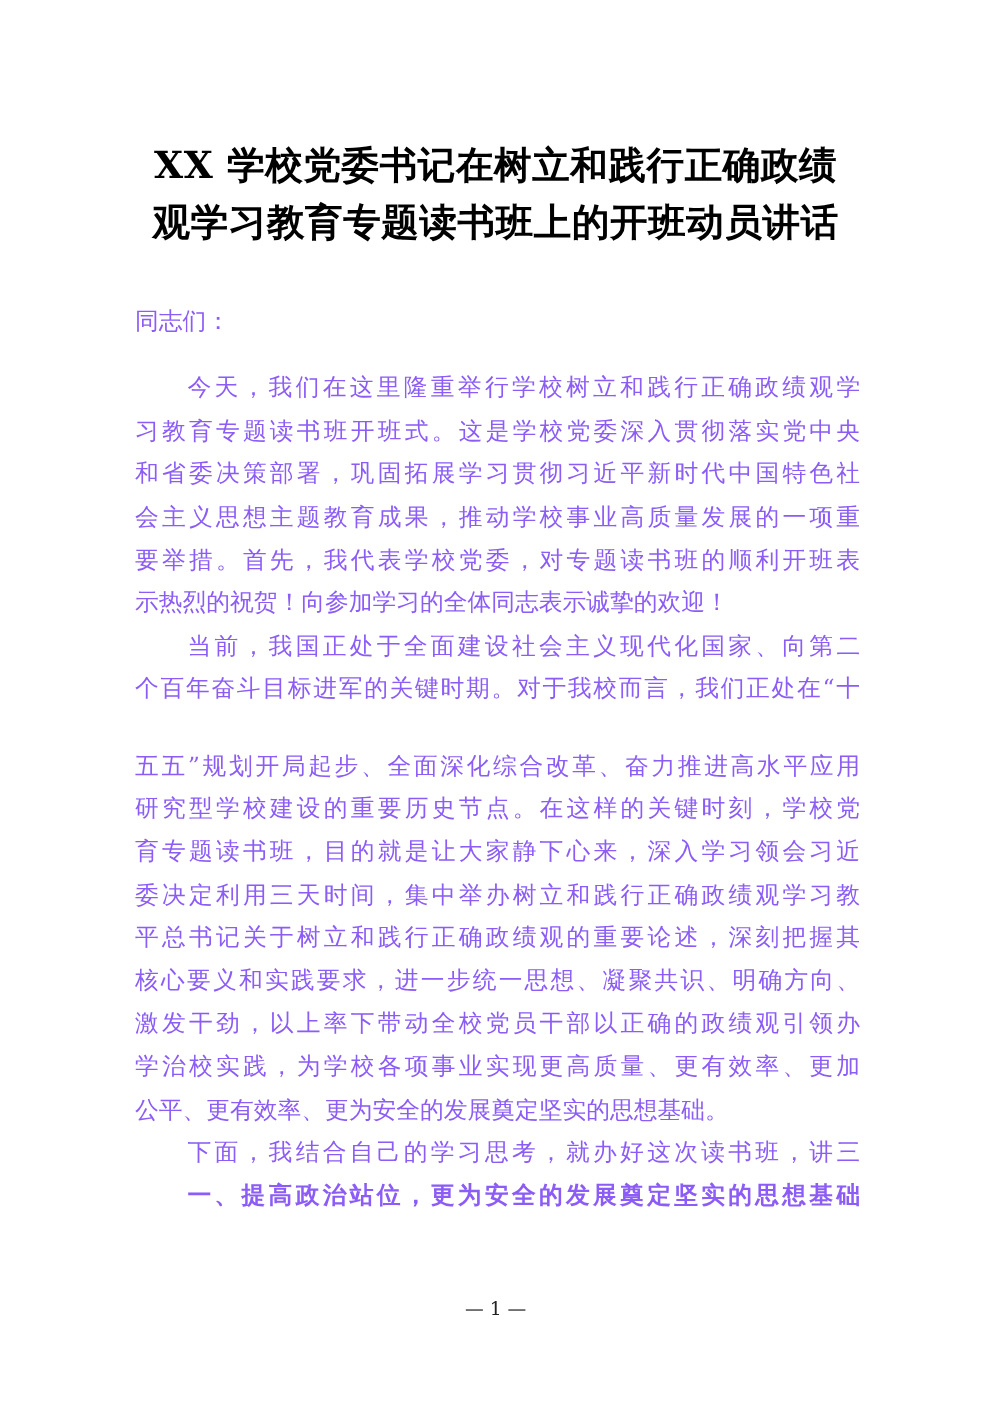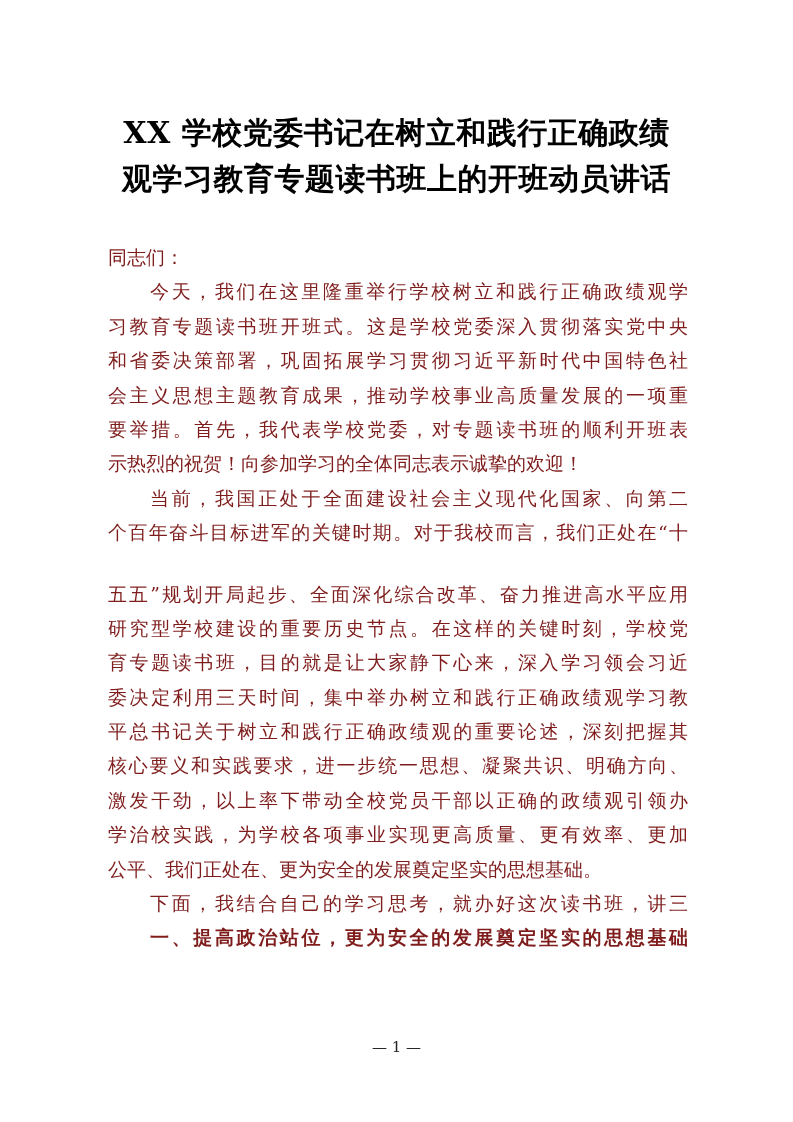--- a/index.html
+++ b/index.html
@@ -9,21 +9,21 @@
     position: absolute; left: 100px; top: 110px; width: 593px;
     text-align: center;
     font-family: "DejaVu Serif", "Liberation Serif", serif;
     font-weight: bold; font-size: 30px; line-height: 46px; color: #000;
     letter-spacing: 0.5px;
   }
   .title .line { display: block; white-space: nowrap; }
   .body {
     position: absolute; left: 108px; top: 240px; width: 580px;
     font-family: "DejaVu Serif", "Liberation Serif", serif;
-    font-size: 19px; color: #7f1d1d; line-height: 34.4px;
+    font-size: 19px; color: #8b5cf6; line-height: 34.4px;
   }
   .body .ln { display: block; white-space: nowrap; text-align: justify; text-align-last: justify; height: 34.4px; overflow: visible; }
   .body .ln.last { text-align-last: left; }
   .body .ln.indent { padding-left: 42px; }
   .body .ln.heading { font-weight: bold; font-family: "DejaVu Sans", "Liberation Sans", sans-serif; font-size: 19px; }
   .footer {
     position: absolute; left: 0; width: 793px; top: 1038px; text-align: center;
     font-family: "DejaVu Serif", "Liberation Serif", serif; font-size: 15px; color: #222;
   }
 </style>
@@ -31,35 +31,35 @@
 <body>
 
 <div class="page">
   <div class="title">
     <span class="line">XX 学校党委书记在树立和践行正确政绩</span>
     <span class="line">观学习教育专题读书班上的开班动员讲话</span>
   </div>
 
   <div class="body">
     <span class="ln last">同志们：</span>
-    <span class="ln indent" style="letter-spacing: 2.63px; text-align-last: left; text-align: left;">今天，我们在这里隆重举行学校树立和践行正确政绩观学</span>
+    <span class="ln indent" style="letter-spacing: 2.63px; text-align-last: left; text-align: left; margin-top: 19px;">今天，我们在这里隆重举行学校树立和践行正确政绩观学</span>
     <span class="ln" style="letter-spacing: 2.58px; text-align-last: left; text-align: left;">习教育专题读书班开班式。这是学校党委深入贯彻落实党中央</span>
     <span class="ln" style="letter-spacing: 2.58px; text-align-last: left; text-align: center;">和省委决策部署，巩固拓展学习贯彻习近平新时代中国特色社</span>
     <span class="ln" style="letter-spacing: 2.58px; text-align-last: left; text-align: left;">会主义思想主题教育成果，推动学校事业高质量发展的一项重</span>
     <span class="ln" style="letter-spacing: 2.58px; text-align-last: left; text-align: left;">要举措。首先，我代表学校党委，对专题读书班的顺利开班表</span>
     <span class="ln last">示热烈的祝贺！向参加学习的全体同志表示诚挚的欢迎！</span>
     <span class="ln indent" style="letter-spacing: 2.63px; text-align-last: left; text-align: left;">当前，我国正处于全面建设社会主义现代化国家、向第二</span>
     <span class="ln" style="letter-spacing: 1.37px; text-align-last: left; text-align: left;">个百年奋斗目标进军的关键时期。对于我校而言，我们正处在“十</span>
     <span class="ln" style="letter-spacing: 2.12px; text-align-last: left; text-align: left; margin-top: 27px;">五五”规划开局起步、全面深化综合改革、奋力推进高水平应用</span>
     <span class="ln" style="letter-spacing: 2.58px; text-align-last: left; text-align: left;">研究型学校建设的重要历史节点。在这样的关键时刻，学校党</span>
     <span class="ln" style="letter-spacing: 2.58px; text-align-last: left; text-align: left;">育专题读书班，目的就是让大家静下心来，深入学习领会习近</span>
     <span class="ln" style="letter-spacing: 2.58px; text-align-last: left; text-align: left;">委决定利用三天时间，集中举办树立和践行正确政绩观学习教</span>
     <span class="ln" style="letter-spacing: 2.58px; text-align-last: left; text-align: left;">平总书记关于树立和践行正确政绩观的重要论述，深刻把握其</span>
     <span class="ln" style="letter-spacing: 1.78px; text-align-last: left; text-align: left;">核心要义和实践要求，进一步统一思想、凝聚共识、明确方向、</span>
     <span class="ln" style="letter-spacing: 2.58px; text-align-last: left; text-align: left;">激发干劲，以上率下带动全校党员干部以正确的政绩观引领办</span>
     <span class="ln" style="letter-spacing: 2.58px; text-align-last: left; text-align: left;">学治校实践，为学校各项事业实现更高质量、更有效率、更加</span>
-    <span class="ln last">公平、我们正处在、更为安全的发展奠定坚实的思想基础。</span>
+    <span class="ln last">公平、更有效率、更为安全的发展奠定坚实的思想基础。</span>
     <span class="ln indent" style="letter-spacing: 2.63px; text-align-last: left; text-align: left;">下面，我结合自己的学习思考，就办好这次读书班，讲三</span>
     <span class="ln indent heading" style="letter-spacing: 2.63px; text-align-last: left; text-align: left;">一、提高政治站位，更为安全的发展奠定坚实的思想基础</span>
   </div>
 
   <div class="footer">— 1 —</div>
 </div>
 
 </body></html>

